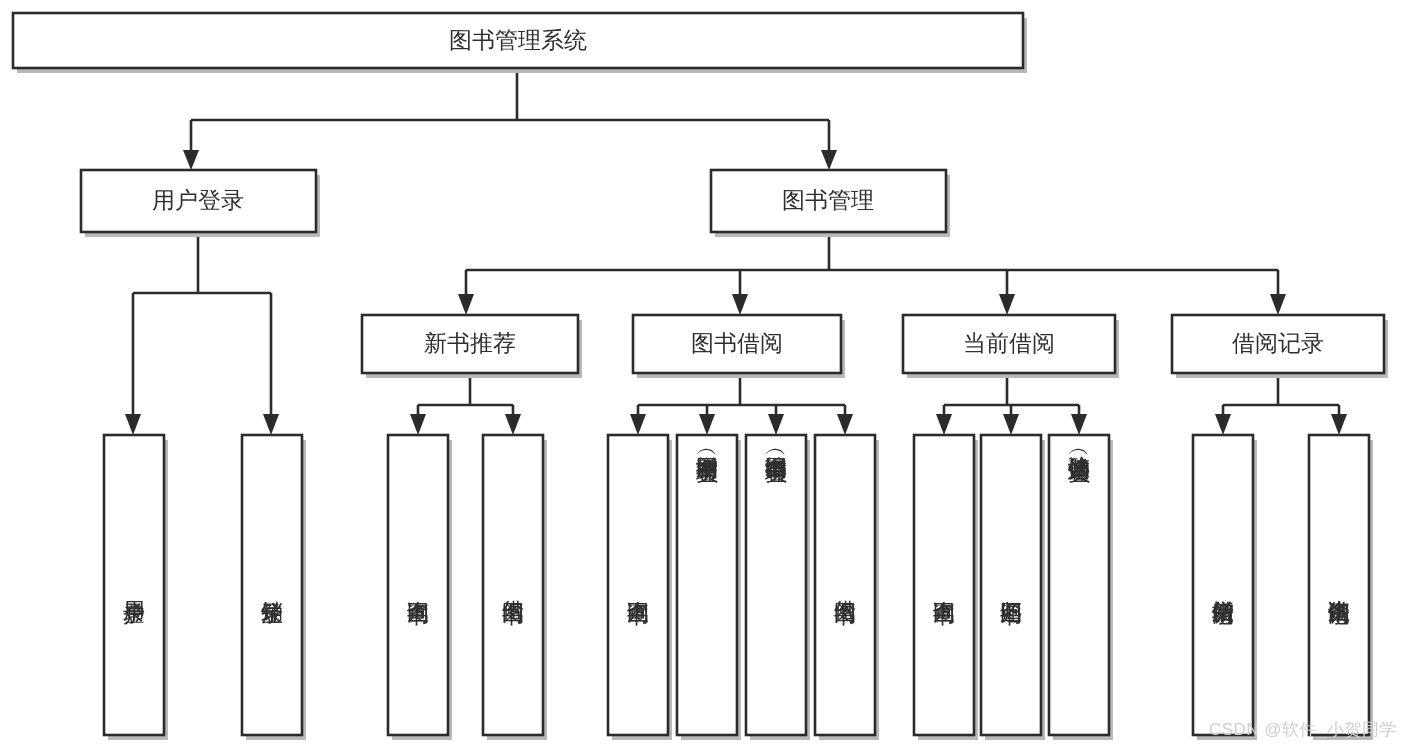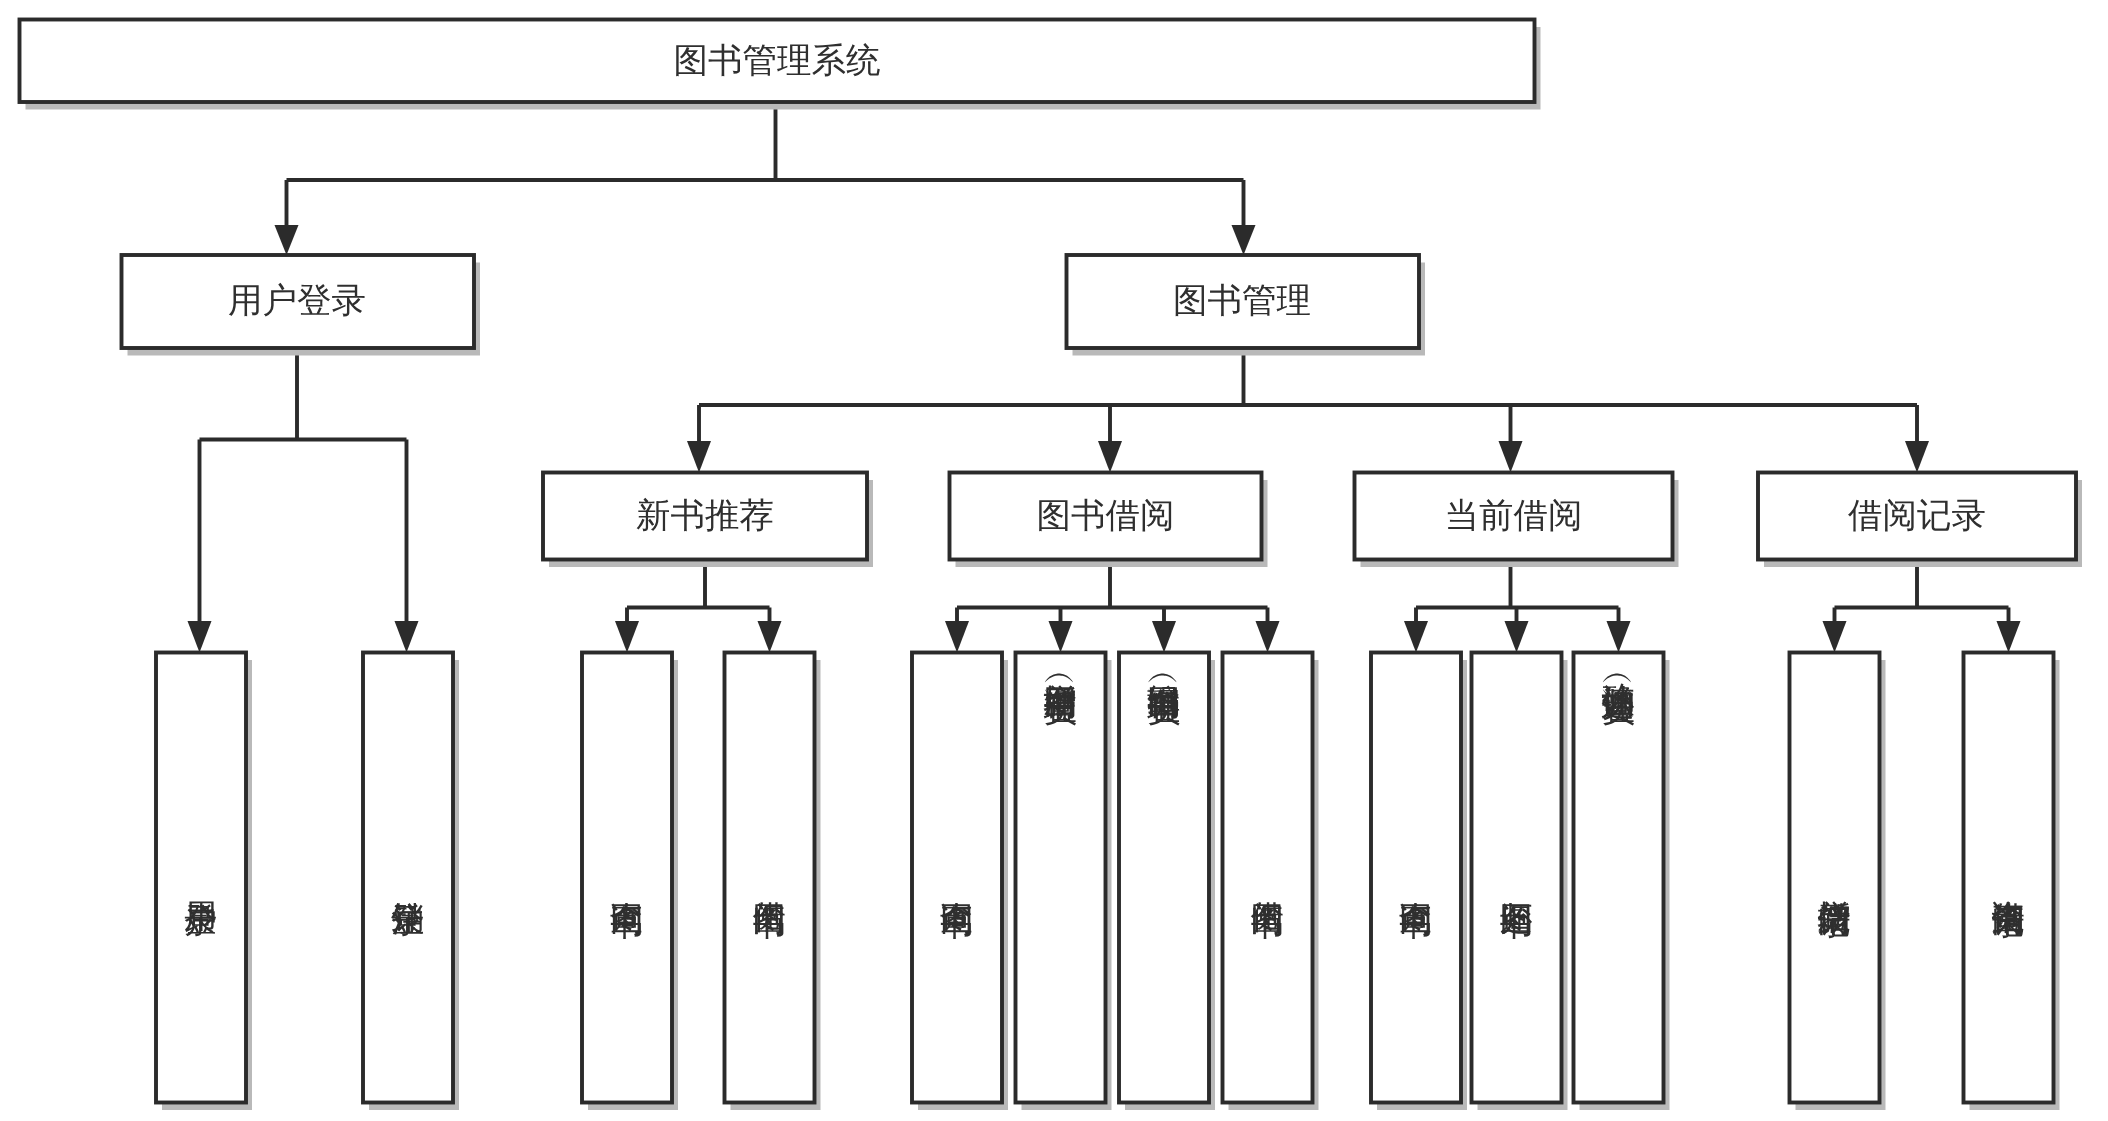--- a/index.html
+++ b/index.html
@@ -285,14 +285,15 @@
     <span class="vlabel">确认归还（管理员）</span>
   </div>
 
   <div class="vlabel-wrap" style="left:1193px; top:435px; width:60px; height:300px;">
     <span class="vlabel">新增借阅记录</span>
   </div>
   <div class="vlabel-wrap" style="left:1309px; top:435px; width:60px; height:300px;">
     <span class="vlabel">查询借阅记录</span>
   </div>
 
+  <div class="watermark">CSDN @软件_小贺同学</div>
 
 </div>
 
 </body></html>

